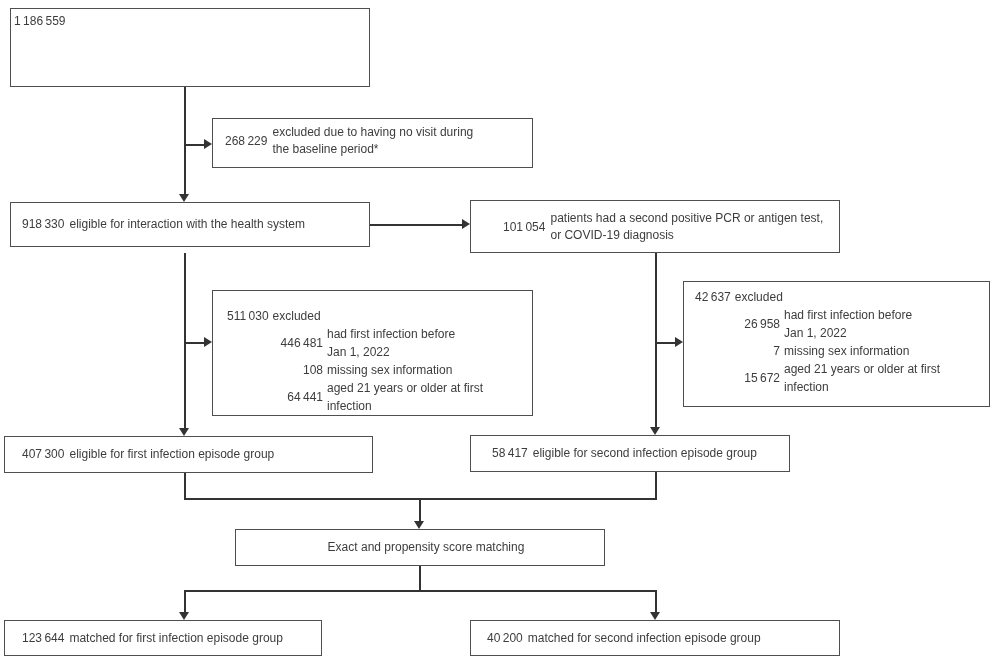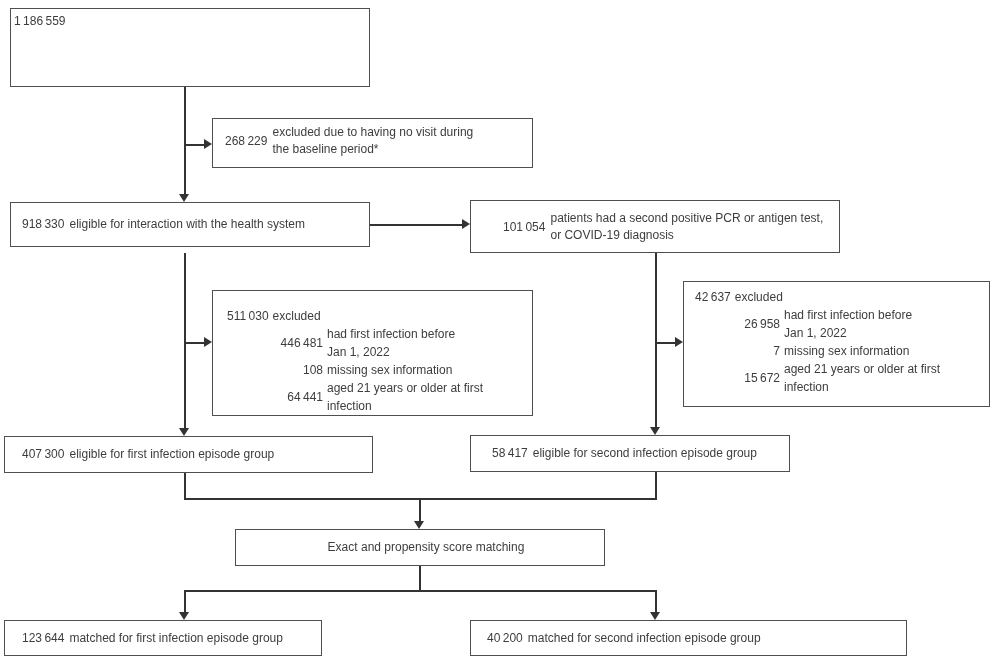--- a/index.html
+++ b/index.html
@@ -25,21 +25,21 @@
   #b-excl-first{left:212px;top:281px;width:321px;height:126px;padding:16px 6px 0 14px;line-height:18px;margin-top:9px;}
   #b-excl-second{left:683px;top:281px;width:307px;height:126px;padding:6px 6px 0 11px;line-height:18px;}
   #b-excl-first .num{margin-right:4px;}
   #b-excl-second .num{margin-right:4px;}
   #b-excl-first .sub .num{width:96px;text-align:right;}
   #b-excl-second .sub .num{width:85px;text-align:right;}
   #b-elig-first{left:4px;top:436px;width:369px;height:37px;padding-left:17px;}
   #b-elig-second{left:470px;top:435px;width:320px;height:37px;padding-left:21px;}
   #b-match{left:235px;top:529px;width:370px;height:37px;padding-left:12px;justify-content:center;}
   #b-match-first{left:4px;top:620px;width:318px;height:36px;padding-left:17px;}
-  #b-match-second{left:470px;top:620px;width:437px;height:36px;padding-left:16px;}
+  #b-match-second{left:470px;top:620px;width:370px;height:36px;padding-left:16px;}
   
   .vl{position:absolute;width:1.5px;background:#333333;}
   .hl{position:absolute;height:1.5px;background:#333333;}
   .arr-d{position:absolute;width:0;height:0;
     border-left:5.5px solid transparent;border-right:5.5px solid transparent;
     border-top:8px solid #333333;}
   .arr-r{position:absolute;width:0;height:0;
     border-top:5.5px solid transparent;border-bottom:5.5px solid transparent;
     border-left:8px solid #333333;}
 </style>

